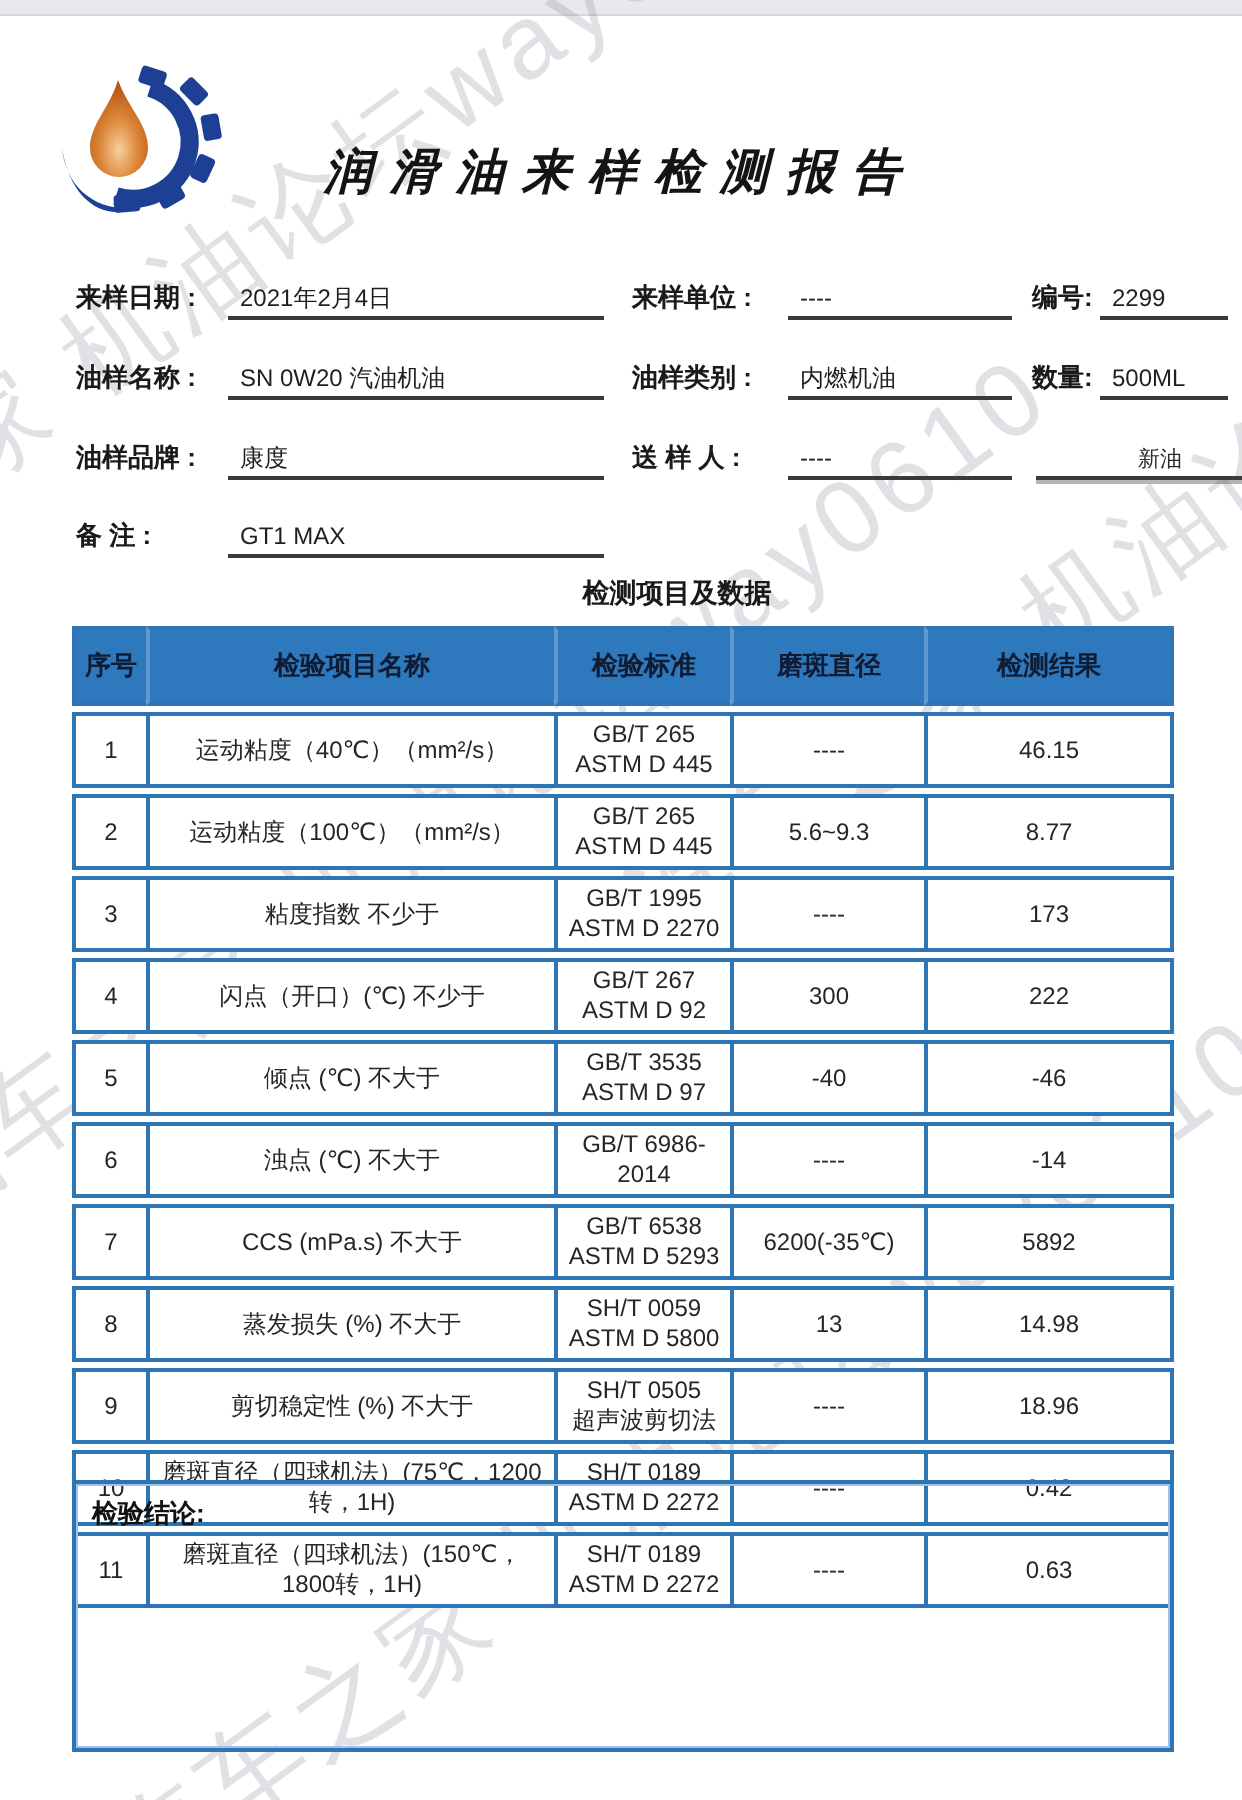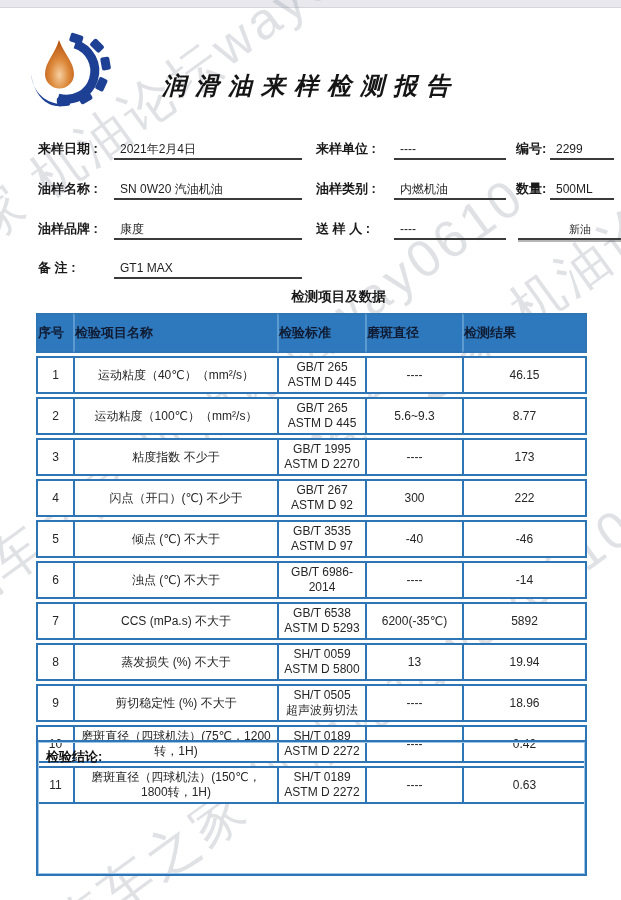--- a/index.html
+++ b/index.html
@@ -67,21 +67,21 @@
   }
   
   .tbl-wrap { position:absolute; left:36px; top:310px; width:551px; z-index:2; }
   table.report {
     width:551px; border-collapse:separate; border-spacing:0 3px;
     background:transparent; table-layout:fixed;
   }
   table.report th {
     background:#2e78be; color:#101c33; font-weight:bold; font-size:13px;
     height:40px; border-top:2.5px solid #2e75b6; border-bottom:2.5px solid #2e75b6;
-    vertical-align:middle; text-align:left;
+    vertical-align:middle; text-align:center;
   }
   table.report th:first-child { border-left:2.5px solid #2e75b6; }
   table.report th:last-child  { border-right:2.5px solid #2e75b6; }
   table.report th + th { border-left:2px solid #5d9ad0; }
   table.report td {
     background:#ffffff; font-size:12px; color:#262626; text-align:center;
     vertical-align:middle; height:31px; line-height:1.25; padding:2px 3px;
     border-top:2px solid #2e75b6; border-bottom:2px solid #2e75b6;
     border-left:2.5px solid #2e75b6;
   }
@@ -265,21 +265,21 @@
 ASTM D 5293</td>
             <td class="c-spec">6200(-35℃)</td>
             <td class="c-result">5892</td>
           </tr>
           <tr>
             <td class="c-no">8</td>
             <td class="c-name">蒸发损失 (%) 不大于</td>
             <td class="c-standard">SH/T 0059
 ASTM D 5800</td>
             <td class="c-spec">13</td>
-            <td class="c-result">19.94</td>
+            <td class="c-result">14.98</td>
           </tr>
           <tr>
             <td class="c-no">9</td>
             <td class="c-name">剪切稳定性 (%) 不大于</td>
             <td class="c-standard">SH/T 0505
 超声波剪切法</td>
             <td class="c-spec">----</td>
             <td class="c-result">18.96</td>
           </tr>
           <tr>

